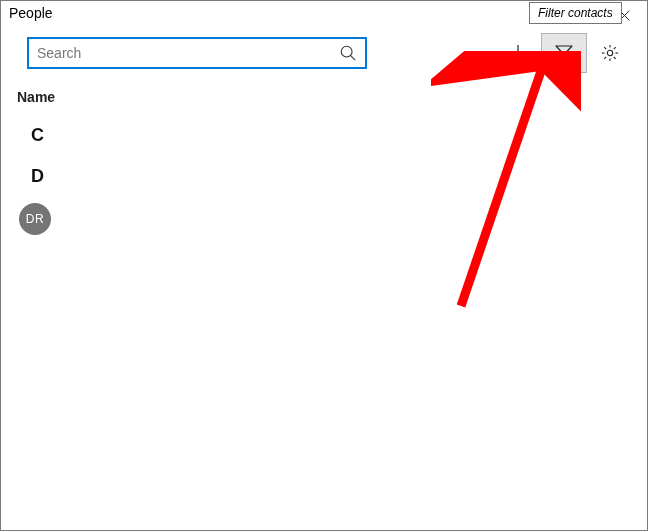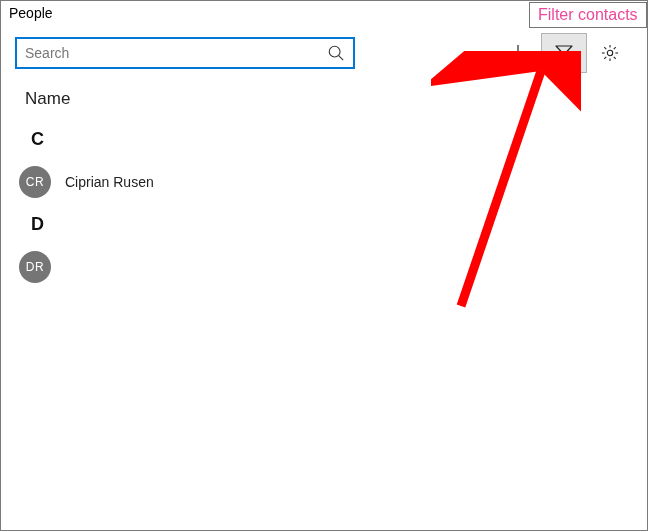--- a/index.html
+++ b/index.html
@@ -3,31 +3,31 @@
 <meta charset="utf-8">
 <style>
   * { box-sizing: border-box; margin: 0; padding: 0; }
   html, body { width: 648px; height: 531px; font-family: "Segoe UI", Arial, sans-serif; background: #fff; }
   .window { width: 648px; height: 531px; border: 1px solid #7a7a7a; position: relative; background: #fff; overflow: hidden; }
   .titlebar { display: flex; align-items: flex-start; height: 24px; padding-left: 8px; }
   .title { font-size: 14px; color: #000; padding-top: 4px; }
   .titlebar-spacer { flex: 1; }
   .close-btn { width: 44px; height: 28px; display: flex; align-items: center; justify-content: center; cursor: pointer; margin-right: 1px; }
   .close-btn svg { width: 11px; height: 11px; stroke: #333; stroke-width: 1; }
-  .tooltip { position: absolute; top: 1px; left: 528px; background: #fff; border: 1px solid #757575; font-size: 16px; padding: 3px 8px; color: #ec4899; z-index: 10; }
+  .tooltip { position: absolute; top: 1px; left: 528px; background: #fff; border: 1px solid #757575; font-size: 12px; padding: 3px 8px; color: #000000; z-index: 10; font-style: italic; }
   .toolbar-row { display: flex; align-items: center; padding: 8px 14px 10px 14px; }
-  .searchbox { width: 340px; height: 32px; border: 2px solid #0078d7; display: flex; align-items: center; padding: 0 8px; background: #fff; }
+  .searchbox { width: 340px; height: 32px; border: 2px solid #0078d7; display: flex; align-items: center; padding: 0 8px; background: #fff; margin-left: 12px; }
   .searchbox input { flex: 1; border: none; outline: none; font-size: 14px; color: #666; background: transparent; }
   .searchbox input::placeholder { color: #777; }
   .search-icon { width: 18px; height: 18px; }
   .toolbar-spacer { flex: 1; }
   .icon-btn { width: 46px; height: 40px; display: flex; align-items: center; justify-content: center; cursor: pointer; }
   .icon-btn.pressed { background: #e6e6e6; border: 1px solid #b2b2b2; }
   .icon-btn svg { width: 18px; height: 18px; }
-  .list-header { font-size: 17px; font-weight: 400; color: #222; padding: 6px 0 10px 24px; }
+  .list-header { font-size: 14px; font-weight: 700; color: #222; padding: 6px 0 10px 16px; }
   .section-head { font-size: 18px; font-weight: 700; color: #111; padding: 10px 0 10px 30px; }
   .contact-row { display: flex; align-items: center; padding: 6px 0 6px 18px; height: 44px; cursor: pointer; }
   .avatar { width: 32px; height: 32px; border-radius: 50%; background: #757575; color: #fff; font-size: 12px; display: flex; align-items: center; justify-content: center; margin-right: 14px; letter-spacing: 0.5px; }
   .contact-name { font-size: 14px; color: #222; }
   .arrow { position: absolute; left: 430px; top: 50px; width: 150px; height: 260px; pointer-events: none; z-index: 5; }
   .arrow svg { width: 100%; height: 100%; }
 </style>
 </head>
 <body>
 
@@ -79,24 +79,20 @@
             <line x1="14.2" y1="5.8" x2="16.4" y2="3.6"></line>
           </g>
         </svg>
     </div>
   </div>
 
   <div class="list-header">Name</div>
 
   <div id="contacts-container">
       <div class="section-head">C</div>
-      <div class="contact-row">
-        <div class="avatar">CR</div>
-        <div class="contact-name">Ciprian Rusen</div>
-      </div>
       <div class="section-head">D</div>
       <div class="contact-row">
         <div class="avatar">DR</div>
       </div>
     </div>
 
   <div class="arrow">
     <svg viewBox="0 0 150 260">
       <defs>
         <marker id="ah" markerWidth="20" markerHeight="24" refX="6" refY="12" orient="auto">

